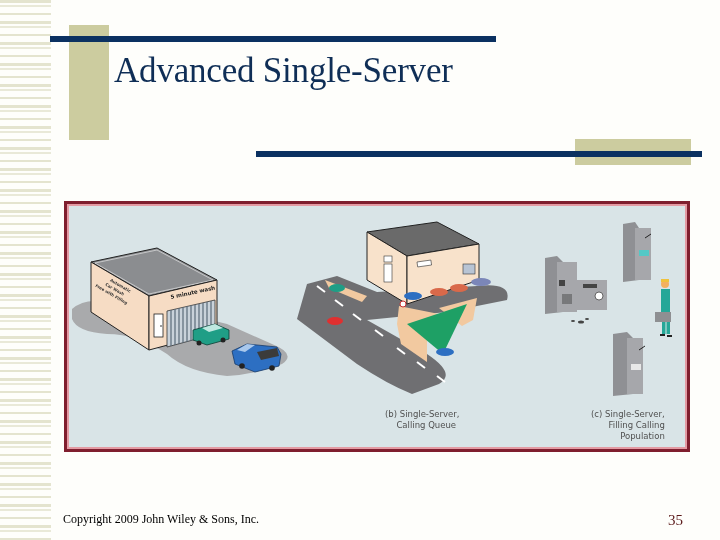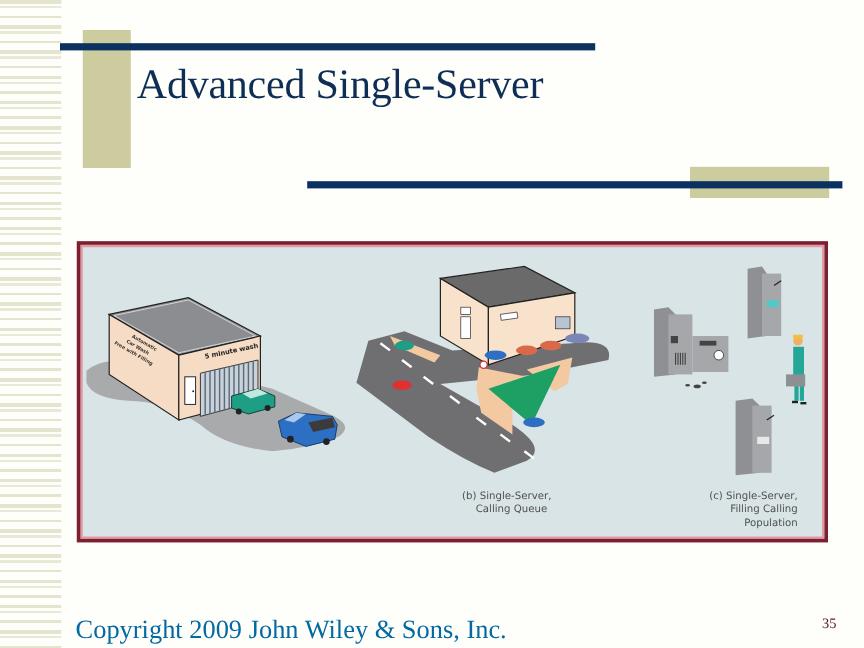--- a/index.html
+++ b/index.html
@@ -58,28 +58,27 @@
     font-size: 8.5px; line-height: 11px; color: #505050;
   }
   .cap-a { left: 82px; top: 205px; text-align: left; }
   .cap-b { left: 318px; top: 205px; text-align: center; }
   .cap-c { left: 524px; top: 205px; text-align: right; }
   .cap-a .l2 { display: block; padding-left: 8px; }
   .cap-b .l2 { display: block; padding-left: 8px; }
   .caption .ln { display: block; }
   .footer {
     position: absolute; left: 63px; top: 512px;
-    font-size: 22px; color: #0369a1;
+    font-size: 12px; color: #000000;
     font-family: "Liberation Serif", serif;
   }
   .page-num {
     position: absolute; left: 668px; top: 512px;
-    font-size: 12px; color: #5b1a1a;
-    font-family: "Liberation Serif", serif;
-    margin-left: 17px;
+    font-size: 15px; color: #5b1a1a;
+    font-family: "Liberation Serif", serif;
   }
 </style>
 </head>
 <body>
 
 <div class="stripes"></div>
 <div class="title-block"></div>
 <div class="title-line"></div>
 
 <h1 class="title">

